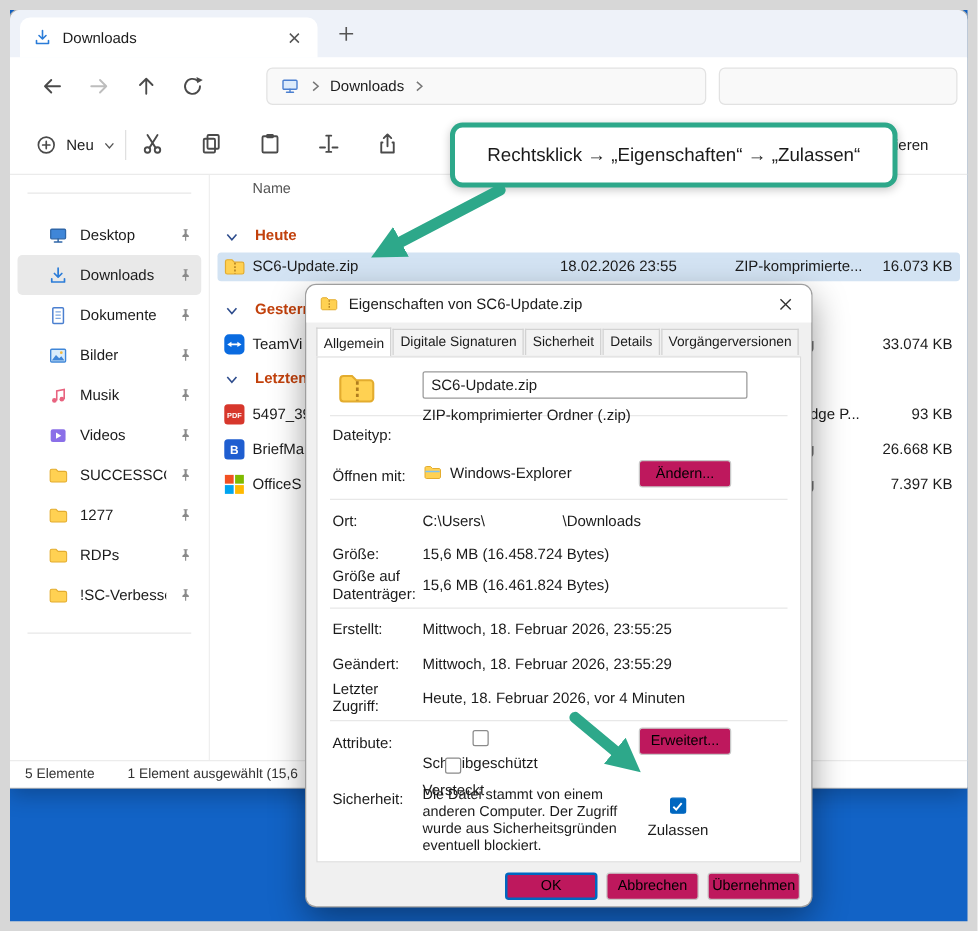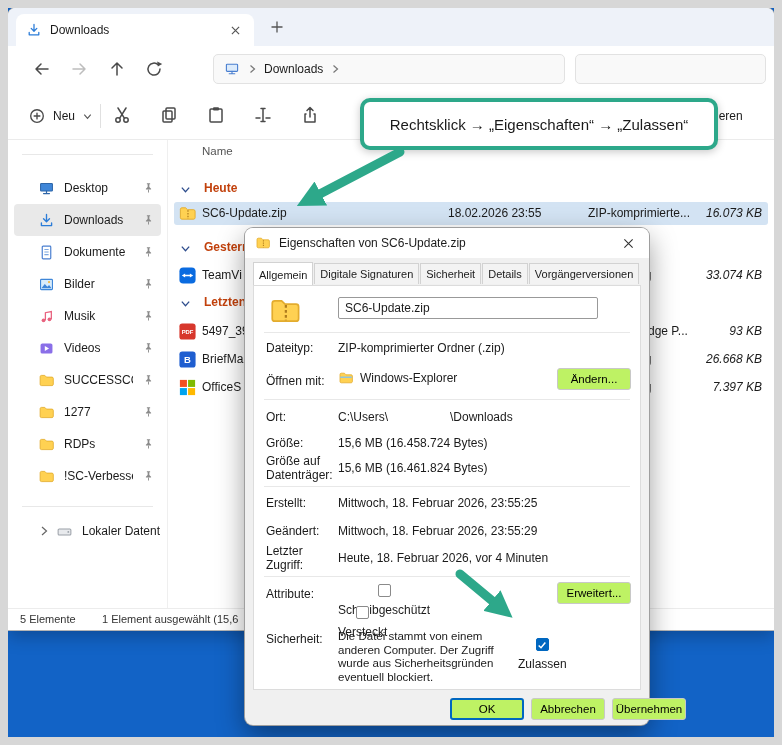--- a/index.html
+++ b/index.html
@@ -54,21 +54,21 @@
   .lhead span{position:absolute;left:34px;top:5px;}
   .grow{position:absolute;left:6px;right:6px;height:22px;font-size:12px;font-weight:bold;color:#c2410c;}
   .grow .chev{position:absolute;left:6px;top:6px;width:11px;height:11px;}
   .grow .glabel{position:absolute;left:30px;top:3px;}
   .frow{position:absolute;left:6px;right:6px;height:23px;font-size:12px;border-radius:3px;}
   .frow.sel{background:#d3e3f3;}
   .frow .fic{position:absolute;left:4px;top:2px;width:19px;height:19px;}
   .frow .fname{position:absolute;left:28px;top:4px;white-space:nowrap;}
   .frow .fdate{position:absolute;left:274px;top:4px;white-space:nowrap;}
   .frow .ftype{position:absolute;left:414px;top:4px;white-space:nowrap;}
-  .frow .fsize{position:absolute;right:6px;top:4px;white-space:nowrap;font-style:italic;}
+  .frow .fsize{position:absolute;right:6px;top:4px;white-space:nowrap;}
 
   .statusbar{position:absolute;top:600px;left:0;right:0;height:22px;background:#fff;border-top:1px solid #ececec;
     box-sizing:border-box;font-size:11px;color:#333;}
   .st1{position:absolute;left:12px;top:4px;}
   .st2{position:absolute;left:94px;top:4px;white-space:nowrap;}
 
   
   .dialog{position:absolute;left:237px;top:220px;width:404px;height:497px;background:#f0f0f0;border-radius:8px;
     box-shadow:0 0 0 1px #9e9e9e,0 10px 28px rgba(0,0,0,.4);z-index:5;font-size:12px;}
   .dtitle{position:absolute;top:0;left:0;right:0;height:30px;background:#fff;border-radius:8px 8px 0 0;
@@ -78,22 +78,22 @@
   .dtabs{position:absolute;left:8px;top:33px;display:flex;align-items:flex-end;z-index:3;}
   .dtab{font-size:11px;padding:4px 5px;background:#f3f3f3;border:1px solid #d2d2d2;border-bottom:none;margin-right:1px;white-space:nowrap;}
   .dtab.active{background:#fff;padding-top:6px;transform:translateY(1px);}
   .dpage{position:absolute;left:8px;top:57px;width:388px;height:405px;background:#fff;border:1px solid #dcdcdc;box-sizing:border-box;}
   .dpage .sep{position:absolute;left:10px;right:10px;height:1px;background:#e8e8e8;}
   .lbl{position:absolute;font-size:12px;width:68px;line-height:14px;}
   .val{position:absolute;font-size:12px;line-height:14px;white-space:nowrap;}
   .val.withicon{display:flex;align-items:center;gap:6px;}
   .dlg-input{position:absolute;height:20px;border:1px solid #999;border-radius:2px;background:#fff;
     font-size:12px;line-height:20px;padding:0 6px;box-sizing:content-box;}
-  .dbtn{position:absolute;width:74px;height:22px;background:#bef264;border:1px solid #c8c8c8;border-radius:3px;
-    font-size:11.5px;font-family:inherit;display:flex;align-items:center;justify-content:center;box-sizing:border-box;margin-left:46px;}
+  .dbtn{position:absolute;width:74px;height:22px;background:#be185d;border:1px solid #c8c8c8;border-radius:3px;
+    font-size:11.5px;font-family:inherit;display:flex;align-items:center;justify-content:center;box-sizing:border-box;}
   .dbtn.primary{border:2px solid #0067c0;}
   .cbrow{position:absolute;display:flex;align-items:center;gap:6px;font-size:12px;flex-direction:column;}
   .cb{width:13px;height:13px;border:1px solid #8a8a8a;border-radius:2px;background:#fff;box-sizing:border-box;flex:none;
     display:flex;align-items:center;justify-content:center;}
   .cb.checked{background:#0067c0;border-color:#0067c0;}
   .sectext{position:absolute;left:84px;top:344px;width:178px;font-size:11.5px;line-height:13.5px;white-space:normal;}
   .redact{display:inline-block;width:62px;}
   .dfootbtn{position:absolute;top:470px;}
 
   
@@ -335,30 +335,20 @@
             <path d="M7.5 2 h5 v1.4 h-1.2 v4.2 l2.7 2.7 v1.4 H6 v-1.4 l2.7-2.7 V3.4 H7.5 z" fill="#8a8a8a"></path>
             <path d="M10 11.7 v4.5" stroke="#8a8a8a" stroke-width="1.4"></path>
           </svg>
         </div>
 
         <div class="side-sep"></div>
         <div class="gap2"></div>
 
 
 
-        <div class="srow child">
-          <svg class="chev" viewBox="0 0 12 12">
-            <path d="M4 2 L8.5 6 L4 10" stroke="#666" stroke-width="1.2" fill="none"></path>
-          </svg>
-          <svg width="17" height="17" viewBox="0 0 20 20">
-            <rect x="2.5" y="7" width="15" height="7" rx="1.2" fill="#e8eaed" stroke="#9aa0a8" stroke-width="1.2"></rect>
-            <circle cx="14.5" cy="10.5" r="1.1" fill="#9aa0a8"></circle>
-          </svg>
-          <span class="slabel">Lokaler Datent</span>
-        </div>
 
       </div>
     </div>
 
     <div class="filepane">
       <div class="lhead">
         <span>Name</span>
       </div>
 
       <div class="grow" style="top:38px">
@@ -473,21 +463,21 @@
     <div class="dpage">
       <svg width="34" height="34" viewBox="0 0 20 20" style="position:absolute;left:14px;top:8px">
         <path d="M2.5 5.5 c0-.8.6-1.5 1.5-1.5 h4 l2 2 h6.5 c.8 0 1.5.7 1.5 1.5 v7 c0 .8-.7 1.5-1.5 1.5 H4 c-.9 0-1.5-.7-1.5-1.5 z" fill="#ffd152" stroke="#e3ac2e" stroke-width="1"></path>
         <path d="M10.5 6.5 v9" stroke="#b07d1e" stroke-width="1.3" stroke-dasharray="1.6 1.3"></path>
       </svg>
       <div class="dlg-input" style="left:84px;top:11px;width:246px;">SC6-Update.zip</div>
 
       <div class="sep" style="top:46px"></div>
 
       <div class="lbl" style="left:12px;top:55px">Dateityp:</div>
-      <div class="val" style="left:84px;top:55px">ZIP-komprimierter Ordner (.zip)</div>
+      <div class="val" style="left:84px;top:39px">ZIP-komprimierter Ordner (.zip)</div>
 
       <div class="lbl" style="left:12px;top:88px">Öffnen mit:</div>
       <div class="val withicon" style="left:84px;top:84px">
         <svg width="16" height="16" viewBox="0 0 20 20">
           <path d="M2.5 5.5 c0-.8.6-1.5 1.5-1.5 h4 l2 2 h6.5 c.8 0 1.5.7 1.5 1.5 v7 c0 .8-.7 1.5-1.5 1.5 H4 c-.9 0-1.5-.7-1.5-1.5 z" fill="#ffd152" stroke="#e3ac2e" stroke-width="1"></path>
           <path d="M2.8 9 h14.4" stroke="#7ec2f3" stroke-width="1.6"></path>
         </svg>
         <span>Windows-Explorer</span>
       </div>
       <button class="dbtn" style="left:257px;top:82px">Ändern...</button>

